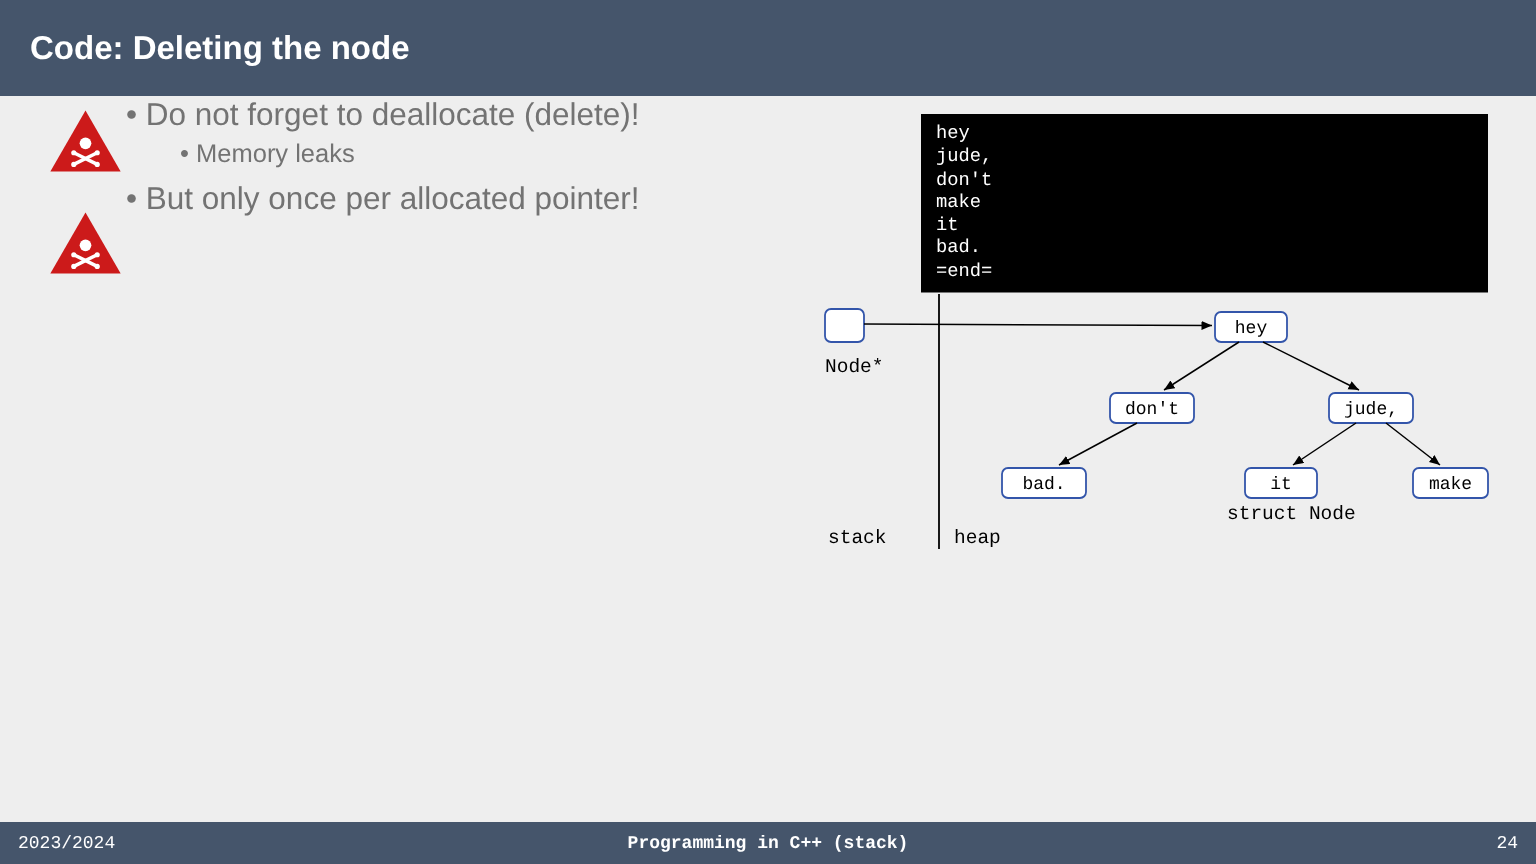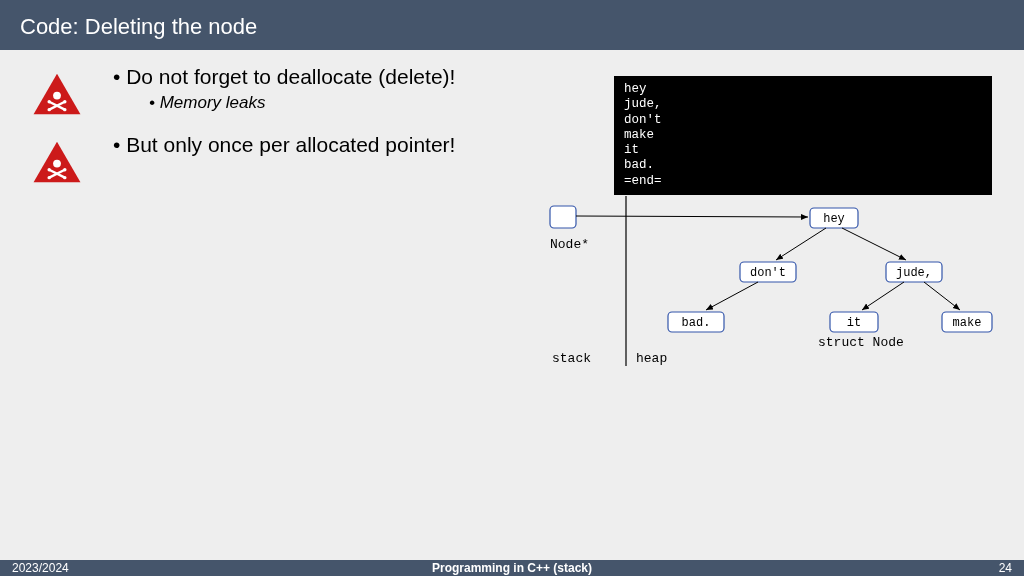--- a/index.html
+++ b/index.html
@@ -9,50 +9,51 @@
     background: #eeeeee;
     font-family: Arial, Helvetica, sans-serif;
     position: relative;
     overflow: hidden;
   }
   .header {
     background: #45556b;
     color: #fff;
     padding: 10px 20px;
     font-size: 22px;
-    font-weight: normal;
-    height: 50px;
+    font-weight: bold;
+    height: 64px;
     display: flex;
-    align-items: flex-end;
+    align-items: center;
   }
   .footer {
     position: absolute;
     bottom: 0;
     left: 0;
     right: 0;
-    height: 16px;
+    height: 28px;
     background: #45556b;
     color: #fff;
     font-size: 12px;
     display: flex;
     align-items: center;
     justify-content: space-between;
     padding: 1px 12px;
+    font-family: Liberation Mono, monospace;
   }
   .footer .center { position: absolute; left: 50%; transform: translateX(-50%); font-weight: bold; }
   .bullet-area {
     position: absolute;
-    left: 113px;
+    left: 84px;
     top: 65px;
     font-size: 21px;
-    color: #000000;
+    color: #737373;
   }
   .bullet-area ul { list-style: none; }
   .bullet-area > ul > li::before { content: "• "; }
-  .sub { font-size: 17px; margin-left: 36px; margin-top: 4px; margin-bottom: 6px; font-style: italic; }
+  .sub { font-size: 17px; margin-left: 36px; margin-top: 4px; margin-bottom: 6px; }
   .sub::before { content: "• "; }
   .warning-icon {
     position: absolute;
     width: 50px;
     height: 44px;
   }
   .warning-icon svg { width: 100%; height: 100%; }
   .terminal {
     position: absolute;
     left: 614px;
@@ -127,21 +128,21 @@
       <circle cx="42" cy="48" r="2.2" fill="#fff"></circle>
   </svg>
 </div>
 
 <div class="bullet-area">
   <ul>
     <li>
       <span>Do not forget to deallocate (delete)!</span>
       <div class="sub">Memory leaks</div>
     </li>
-    <li style="margin-top:20px;">
+    <li style="margin-top:8px;">
       <span>But only once per allocated pointer!</span>
     </li>
   </ul>
 </div>
 
 <div class="terminal">hey
 jude,
 don't
 make
 it

